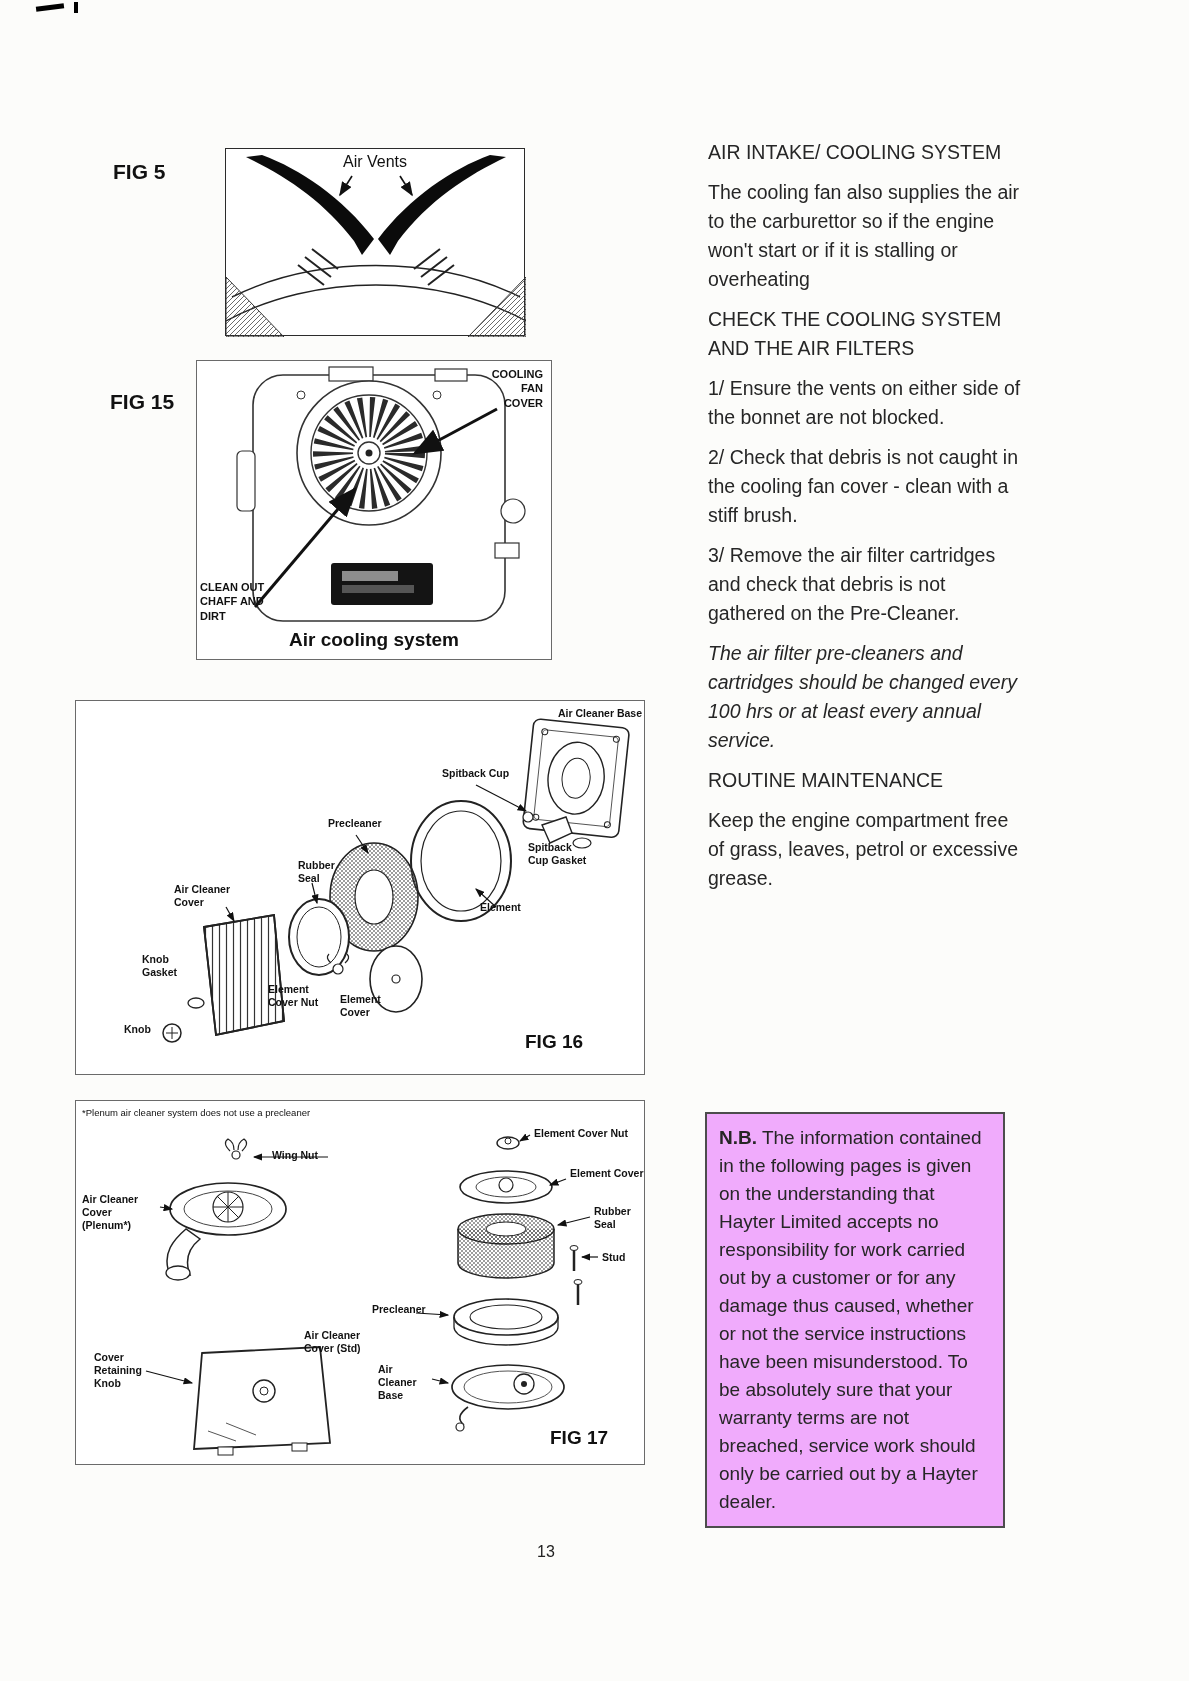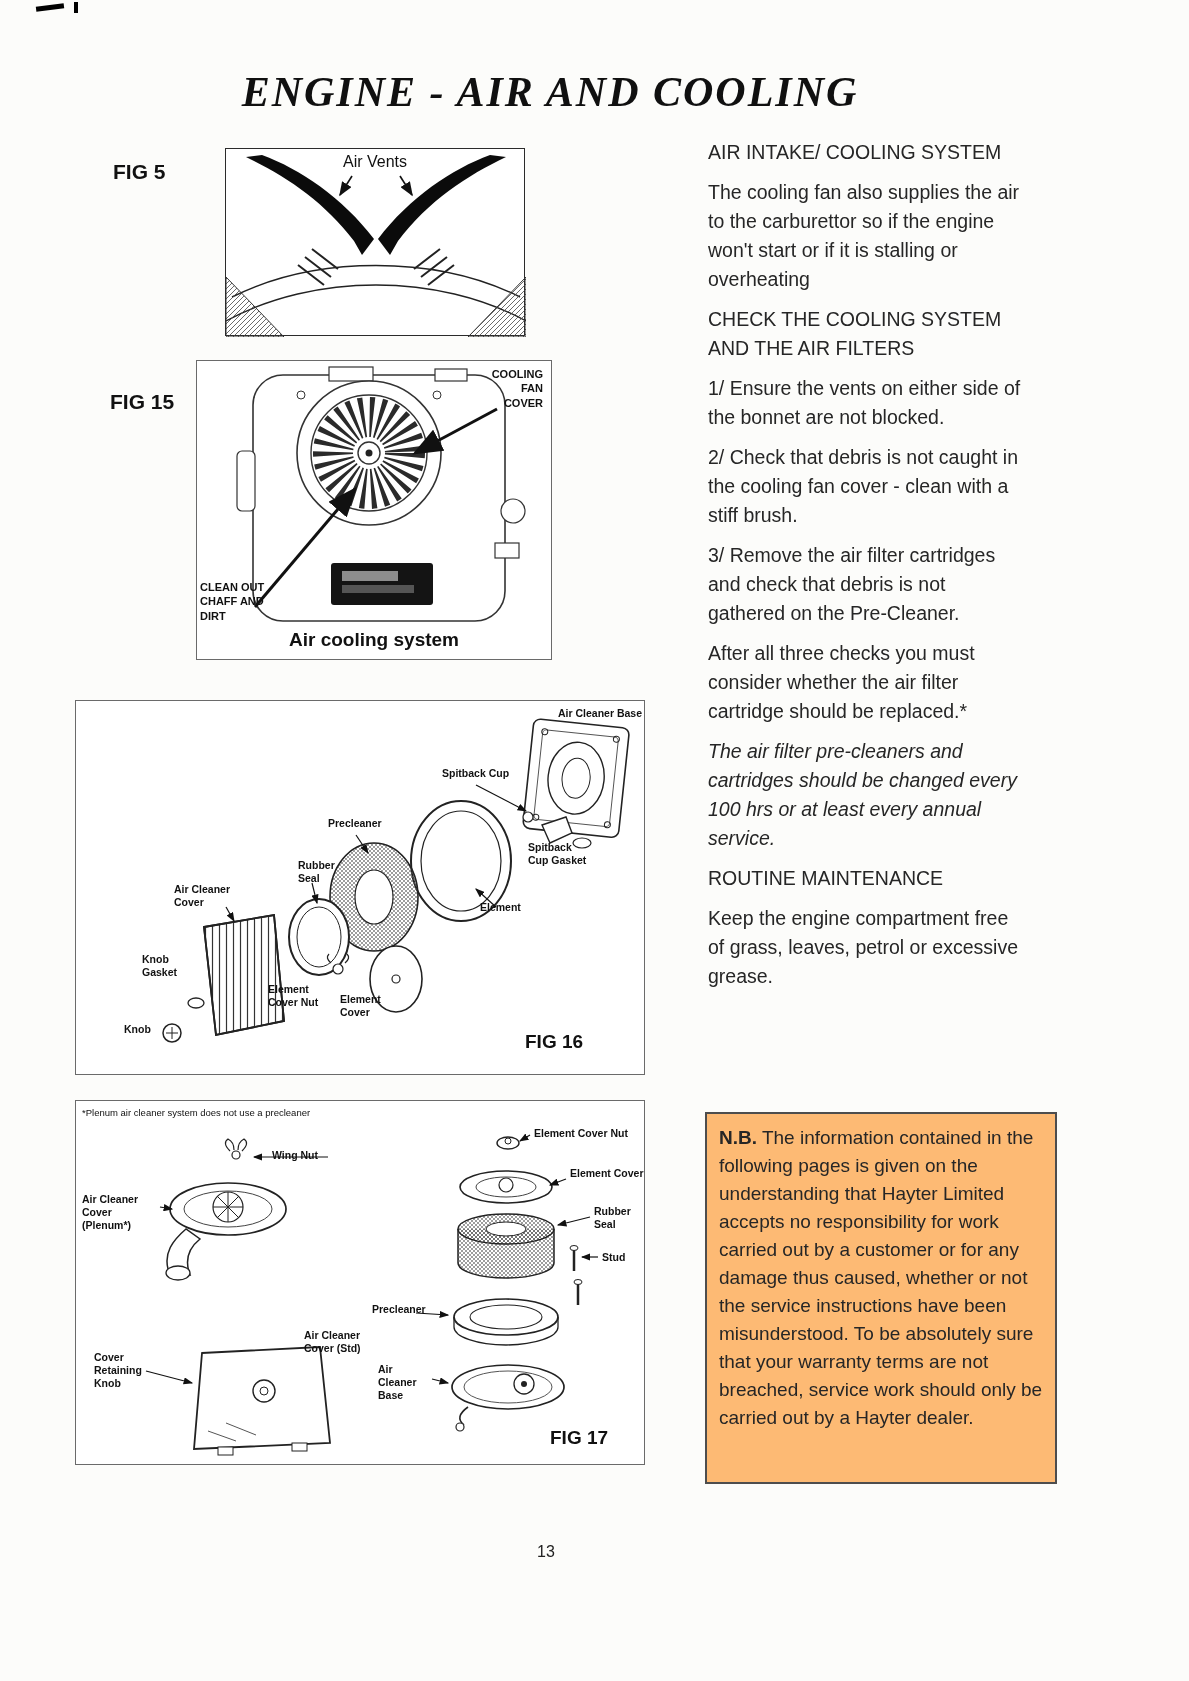--- a/index.html
+++ b/index.html
@@ -15,35 +15,34 @@
   .figbox svg{position:absolute;left:0;top:0}
   .airvents{position:absolute;left:0;right:0;top:4px;text-align:center;font-size:16px;color:#111}
   .smallcap{position:absolute;font-size:11px;font-weight:bold;line-height:1.3;color:#111;white-space:pre-line}
   .caption{position:absolute;left:0;right:0;bottom:8px;text-align:center;font-weight:bold;font-size:19px;color:#111}
   .plabel{position:absolute;font-size:10.5px;font-weight:bold;line-height:1.25;color:#111;white-space:pre-line}
   .footnote{position:absolute;font-size:9.5px;font-weight:normal;color:#111}
   .figtag{position:absolute;font-weight:bold;font-size:19px;color:#111}
   .rc{position:absolute;left:708px;top:138px;width:314px;font-size:19.5px;line-height:29px;color:#262626}
   .rc .para{margin-bottom:11px}
   .it{font-style:italic}
-  .nbbox{position:absolute;left:705px;top:1112px;width:352px;min-height:372px;border:2px solid #4d4d4d;
-         background:#fdba74;padding:10px 12px;font-size:19px;line-height:28px;color:#262626}
+  .nbbox{position:absolute;left:705px;top:1112px;width:300px;min-height:372px;border:2px solid #4d4d4d;
+         background:#f0abfc;padding:10px 12px;font-size:19px;line-height:28px;color:#262626}
   .b{font-weight:bold}
   .pagenum{position:absolute;top:1543px;left:0;width:1092px;text-align:center;font-size:16px;color:#222}
   .artifact{position:absolute;background:#000}
 </style>
 </head>
 <body>
 
 <div class="page">
 
   <div class="artifact" style="left:36px;top:5px;width:28px;height:5px;transform:rotate(-7deg)"></div>
   <div class="artifact" style="left:74px;top:2px;width:4px;height:11px"></div>
 
-  <div class="title">ENGINE -  AIR AND COOLING</div>
 
   <div class="figlabel" style="left:113px;top:160px">FIG 5</div>
   <div class="figbox" style="left:225px;top:148px;width:300px;height:188px">
     <svg width="300" height="188" viewBox="0 0 300 188">
       <defs>
         <pattern id="h14" width="5" height="5" patternUnits="userSpaceOnUse">
           <path d="M0,5 L5,0" stroke="#444" stroke-width="0.8"></path>
         </pattern>
         <marker id="m14" markerWidth="9" markerHeight="7" refX="8" refY="3.5" orient="auto">
           <path d="M0,0 L9,3.5 L0,7 Z" fill="#111"></path>
@@ -307,21 +306,20 @@
     <div class="figtag" style="left:474px;top:326px">FIG 17</div>
   </div>
 
   <div class="rc">
     <div class="para">AIR INTAKE/ COOLING SYSTEM</div>
     <div class="para">The cooling fan also supplies the air to the carburettor so if the engine won't start or if it is stalling or overheating</div>
     <div class="para">CHECK THE COOLING SYSTEM AND THE AIR FILTERS</div>
     <div class="para">1/ Ensure the vents on either side of the bonnet are not blocked.</div>
     <div class="para">2/ Check that debris is not caught in the cooling fan cover - clean with a stiff brush.</div>
     <div class="para">3/ Remove the air filter cartridges and check that debris is not gathered on the Pre-Cleaner.</div>
-    <div class="para">After all three checks you must consider whether the air filter cartridge should be replaced.*</div>
     <div class="para it">The air filter pre-cleaners and cartridges should be changed every 100 hrs or at least every annual service.</div>
     <div class="para">ROUTINE MAINTENANCE</div>
     <div class="para">Keep the engine compartment free of grass, leaves, petrol or excessive grease.</div>
   </div>
 
   <div class="nbbox">
     <span class="b">N.B.</span><span> The information contained in the following pages is given on the understanding that Hayter Limited accepts no responsibility for work carried out by a customer or for any damage thus caused, whether or not the service instructions have been misunderstood. To be absolutely sure that your warranty terms are not breached, service work should only be carried out by a Hayter dealer.</span>
   </div>
 
   <div class="pagenum">13</div>

